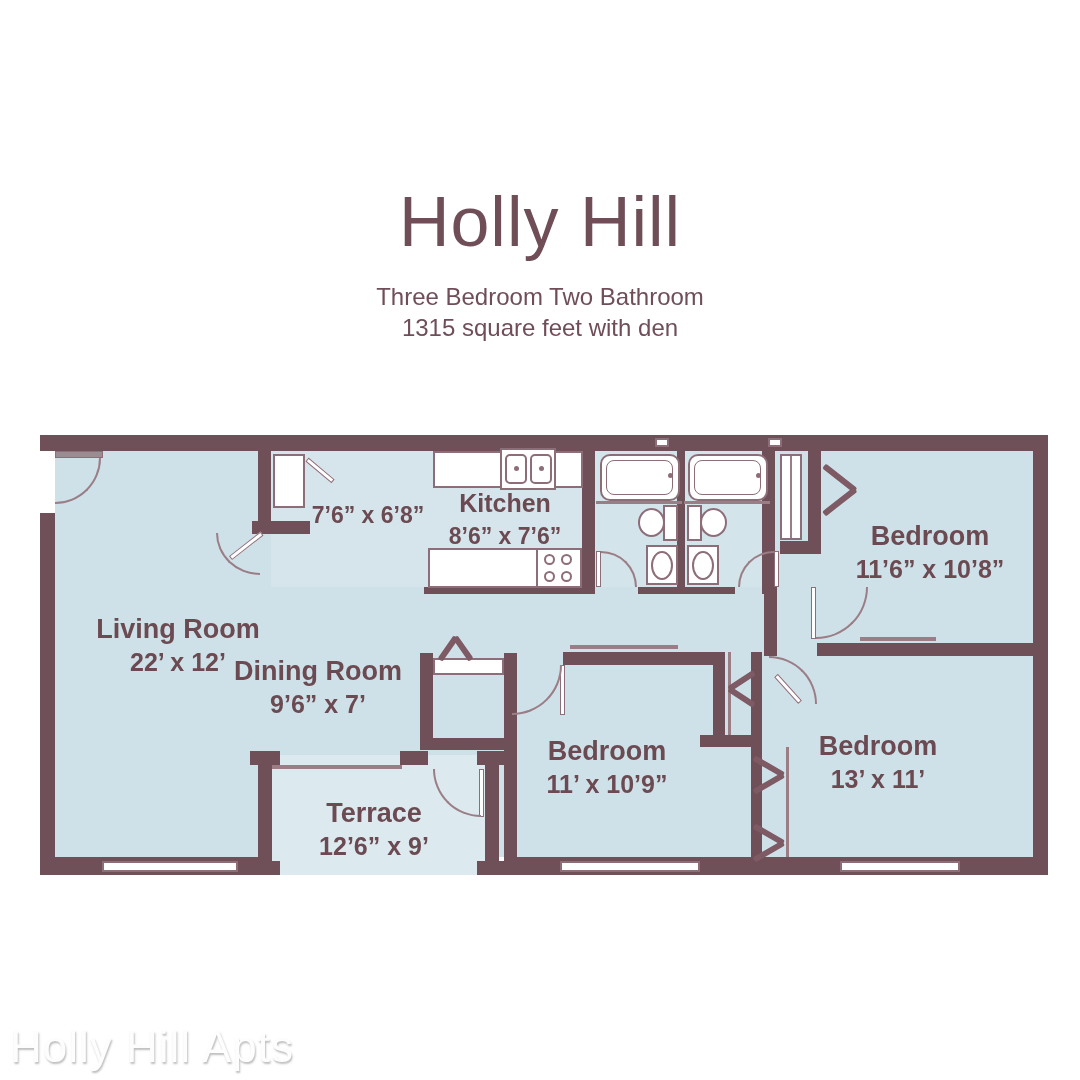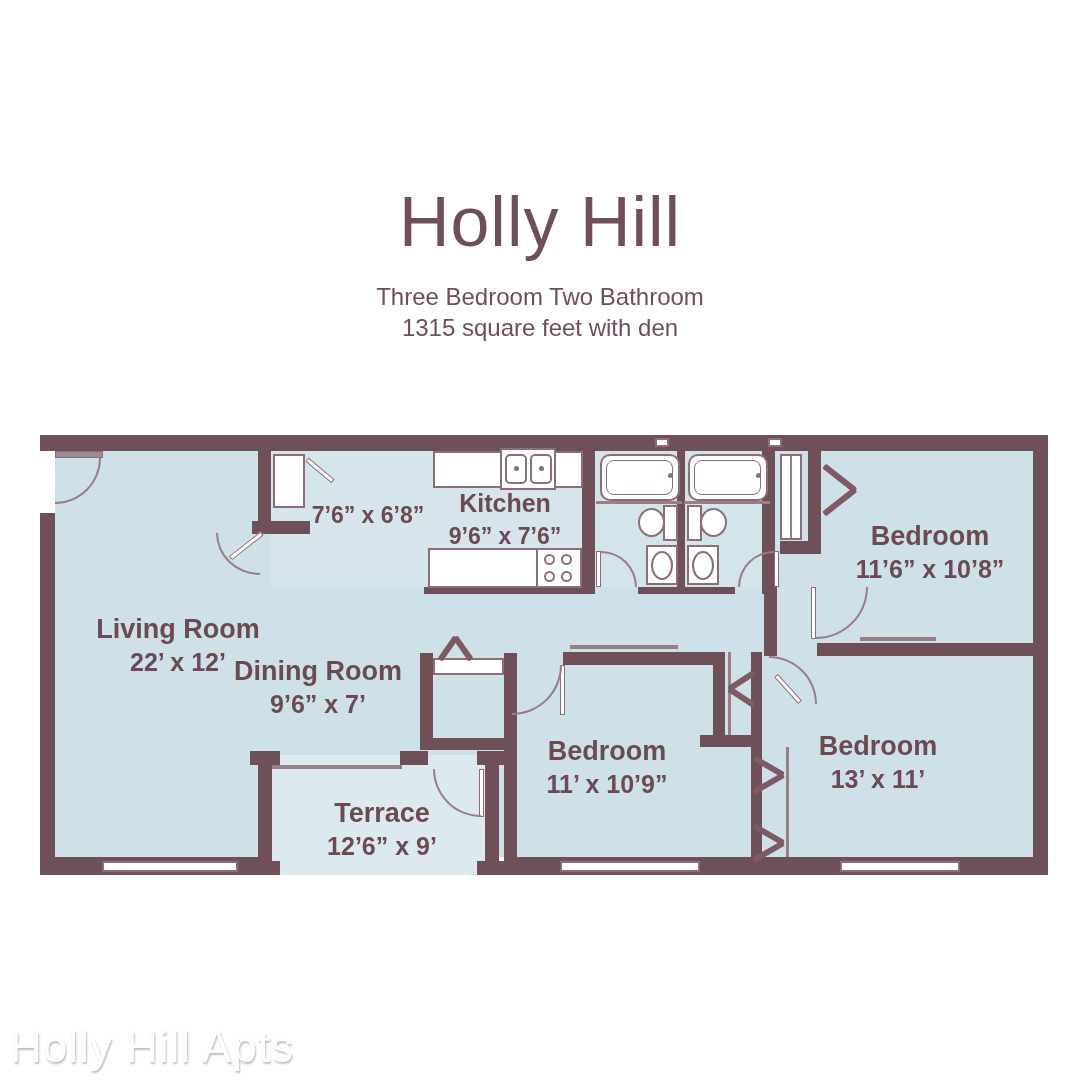--- a/index.html
+++ b/index.html
@@ -171,38 +171,38 @@
 
     <div class="rlab" style="left:38px;top:178px;width:200px">
       <span class="nm">Living Room</span>
       <span class="dm">22’ x 12’</span>
     </div>
     <div class="rlab" style="left:248px;top:64px;width:160px">
       <span class="dm" style="font-size:23px">7’6” x 6’8”</span>
     </div>
     <div class="rlab" style="left:385px;top:52px;width:160px">
       <span class="nm" style="font-size:25px">Kitchen</span>
-      <span class="dm" style="font-size:23px">9’6” x 7’6”</span>
+      <span class="dm" style="font-size:23px">8’6” x 7’6”</span>
     </div>
     <div class="rlab" style="left:800px;top:85px;width:180px">
       <span class="nm">Bedroom</span>
       <span class="dm">11’6” x 10’8”</span>
     </div>
     <div class="rlab" style="left:188px;top:220px;width:180px">
       <span class="nm">Dining Room</span>
       <span class="dm">9’6” x 7’</span>
     </div>
     <div class="rlab" style="left:477px;top:300px;width:180px">
       <span class="nm">Bedroom</span>
       <span class="dm">11’ x 10’9”</span>
     </div>
     <div class="rlab" style="left:748px;top:295px;width:180px">
       <span class="nm">Bedroom</span>
       <span class="dm">13’ x 11’</span>
     </div>
-    <div class="rlab" style="left:252px;top:362px;width:180px">
+    <div class="rlab" style="left:244px;top:362px;width:180px">
       <span class="nm">Terrace</span>
       <span class="dm">12’6” x 9’</span>
     </div>
   </div>
 
   <div id="watermark">Holly Hill Apts</div>
 </div>
 
 </body></html>

